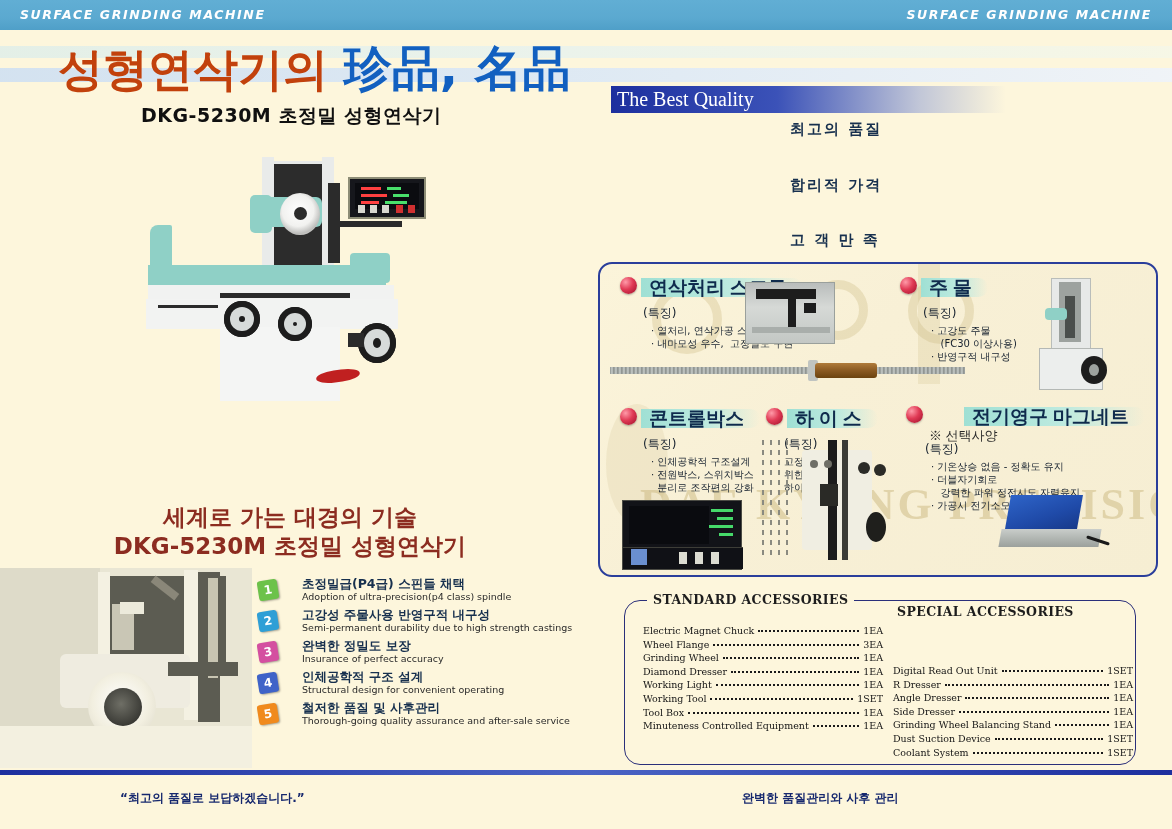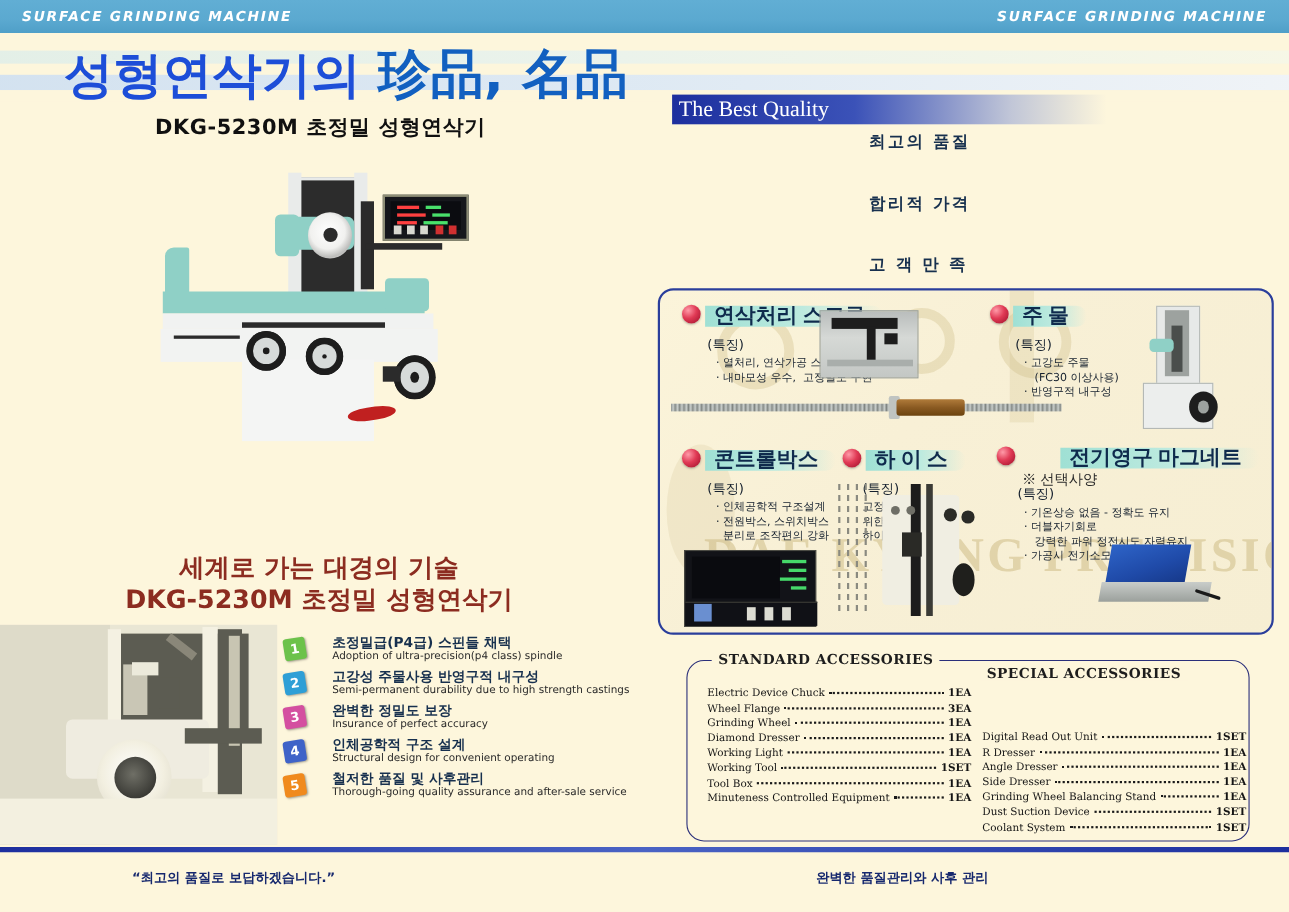--- a/index.html
+++ b/index.html
@@ -38,21 +38,21 @@
   .band-d { top: 68px;  height: 14px; background: linear-gradient(90deg,#cfe0f2 0%,#dbe8f6 50%,#eef3fa 100%); opacity:.9; }
   .band-e { top: 82px;  height: 10px; background: #fdf6dc; }
 
   
   .headline {
     position: absolute; left: 58px; top: 42px;
     font-family: "DejaVu Sans", sans-serif;
     font-weight: bold; font-size: 45px; line-height: 52px;
     white-space: nowrap;
   }
-  .headline .seg1 { color: #1d4ed8; }
+  .headline .seg1 { color: #c2410c; }
   .headline .seg2 { color: #1260c0; font-size: 48px; }
   .subhead {
     position: absolute; left: 141px; top: 103px;
     font-family: "DejaVu Sans", sans-serif;
     font-weight: bold; font-size: 19px; letter-spacing: .5px;
     color: #101010;
     white-space: nowrap;
   }
 
   
@@ -279,21 +279,21 @@
     height: 13.6px;
     white-space: nowrap;
   }
   .acc-name { flex: 0 0 auto; }
   .acc-dots {
     flex: 1 1 auto; margin: 0 4px;
     border-bottom: 2.5px dotted #1a1a1a;
     transform: translateY(-2px);
     min-width: 8px;
   }
-  .acc-qty { flex: 0 0 auto; font-weight: bold; font-size: 9.5px; }
+  .acc-qty { flex: 0 0 auto; font-weight: normal; font-size: 9.5px; }
 
   
   .footer-rule {
     position: absolute; left: 0; top: 770px; width: 1172px; height: 5px;
     background: linear-gradient(90deg,#1d2f9e 0%,#4a63c4 50%,#1d2f9e 100%);
   }
   .footer-strip {
     position: absolute; left: 0; top: 775px; width: 1172px; height: 54px;
     background: #fdf6dc;
   }
@@ -526,21 +526,21 @@
     <div class="mag-plate"></div>
     <div style="position:absolute;left:86px;top:44px;width:24px;height:3px;background:#1a1a1a;border-radius:2px;transform:rotate(18deg);"></div>
   </div>
 
   <div class="acc-box">
     <div class="acc-title" style="left:22px;">STANDARD ACCESSORIES</div>
     <div class="acc-title" style="left:266px;margin-top:12px;">SPECIAL ACCESSORIES</div>
 
     <div class="acc-list" style="left:18px;">
       <div class="acc-row">
-          <span class="acc-name">Electric Device Chuck</span>
+          <span class="acc-name">Electric Magnet Chuck</span>
           <span class="acc-dots"></span>
           <span class="acc-qty">1EA</span>
         </div>
       <div class="acc-row">
           <span class="acc-name">Wheel Flange</span>
           <span class="acc-dots"></span>
           <span class="acc-qty">3EA</span>
         </div>
       <div class="acc-row">
           <span class="acc-name">Grinding Wheel</span>

